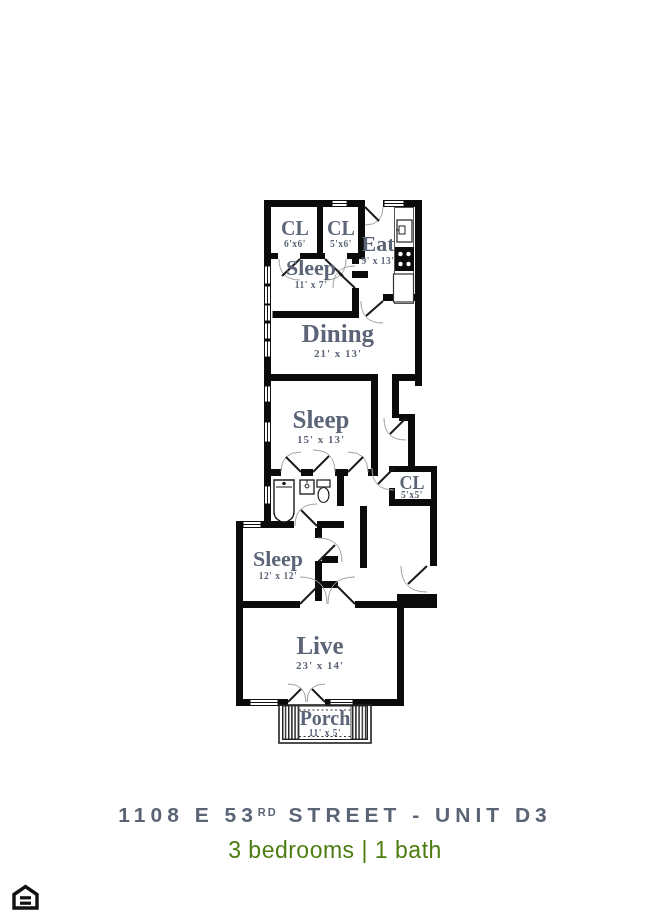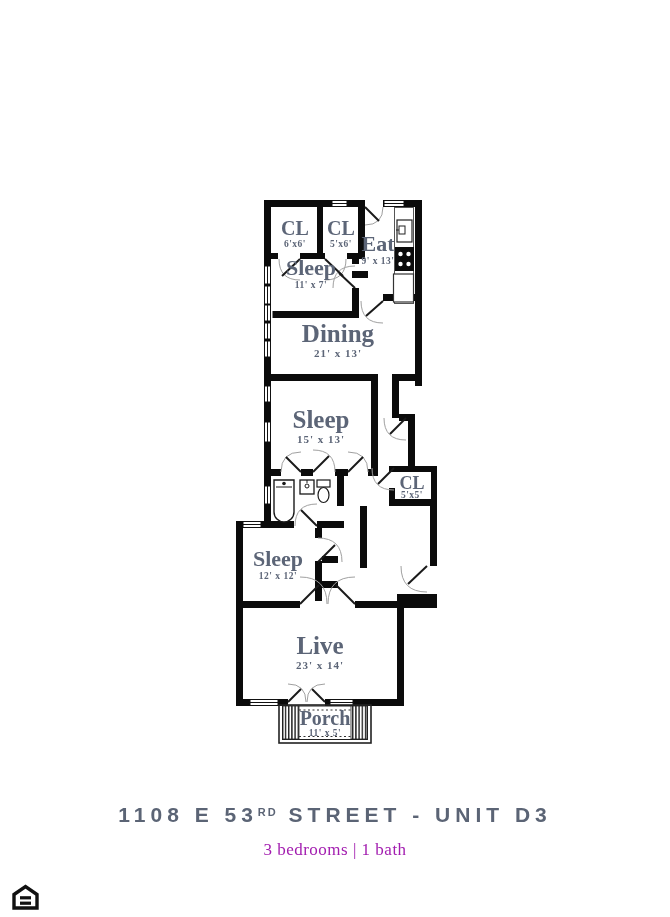--- a/index.html
+++ b/index.html
@@ -16,22 +16,22 @@
   .room-dims{font-size:11px;letter-spacing:1px;}
   .room-dims-sm{font-size:9.5px;letter-spacing:0.5px;}
   .footer{
     position:absolute;left:0;width:670px;top:803px;text-align:center;color:#5b6475;
   }
   .address{
     font-weight:bold;font-size:21px;letter-spacing:5px;color:#5b6475;white-space:nowrap;
   }
   .address sup{font-size:11px;letter-spacing:2px;vertical-align:6px;}
   .details{
-    font-family:Liberation Serif, serif;font-size:17px;line-height:22px;
-    margin-top:12px;letter-spacing:0.5px;color:#a21caf;
+    font-family:Liberation Sans, sans-serif;font-size:23px;line-height:22px;
+    margin-top:12px;letter-spacing:0.5px;color:#4d7c0f;
   }
   .eho{position:absolute;left:9px;top:883px;width:34px;height:28px;}
 </style>
 </head>
 <body>
 
 <div class="plan-wrap">
 <svg width="670" height="917" viewBox="0 0 670 917">
   <defs>
     <pattern id="hatchV" width="3.2" height="4" patternUnits="userSpaceOnUse">

